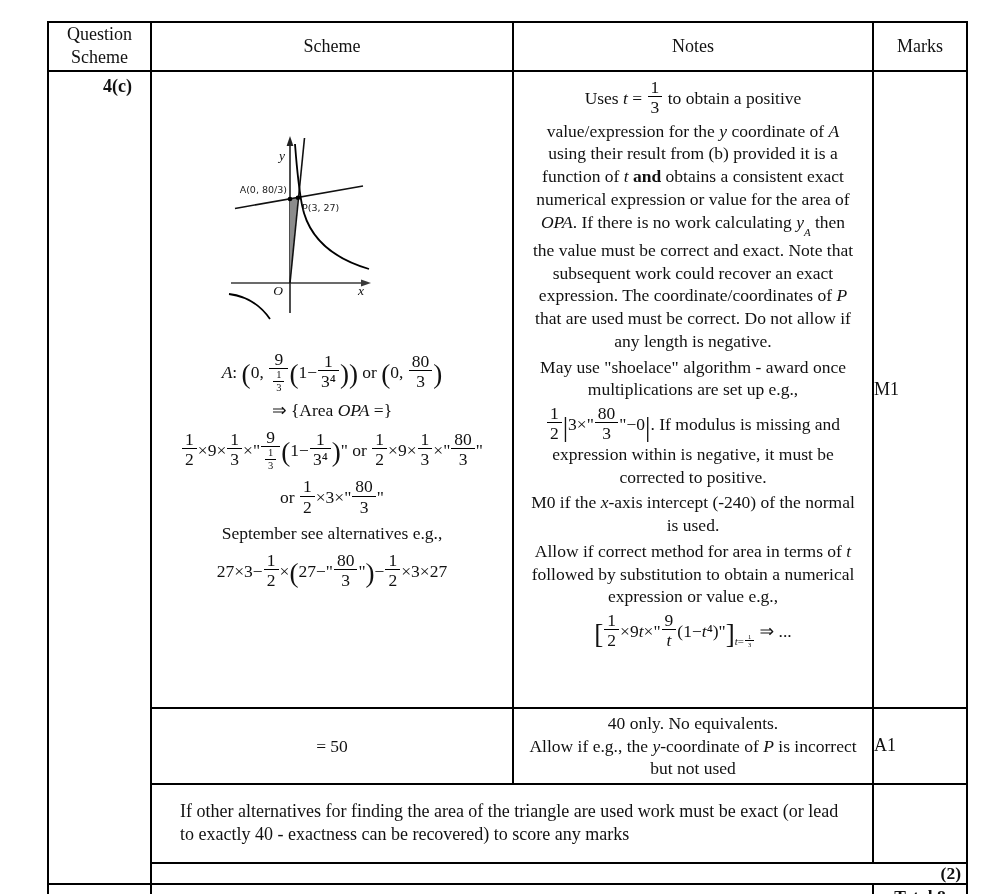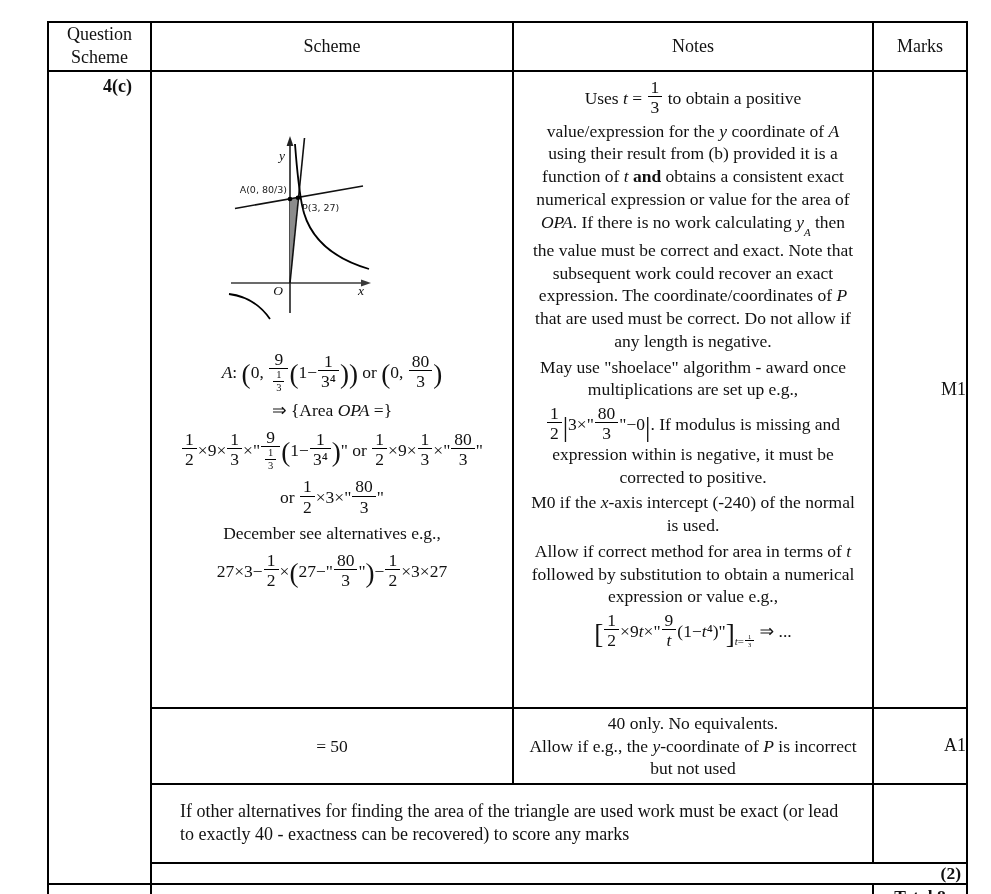--- a/index.html
+++ b/index.html
@@ -4,21 +4,21 @@
 <style>
   html,body{margin:0;padding:0;background:#ffffff;}
   body{width:991px;height:894px;overflow:hidden;color:#111;
        font-family:"Liberation Serif", serif;font-size:17.5px;line-height:1.3;}
   table{border-collapse:collapse;table-layout:fixed;width:919px;margin:21px 0 0 47px;}
   th,td{border:2px solid #000;padding:0;font-weight:normal;vertical-align:top;overflow:hidden;}
   th{vertical-align:middle;text-align:center;height:45px;font-size:18px;}
   .qcell{vertical-align:top;text-align:center;font-weight:bold;padding-top:3px;font-size:18px;padding-left:36px;}
   .scheme-cell{height:631px;text-align:center;padding:2px 3px;}
   .notes-cell{text-align:center;padding:3px 7px;}
-  .marks-cell{vertical-align:middle;text-align:right;font-size:18px;}
+  .marks-cell{vertical-align:middle;text-align:left;font-size:18px;}
   .answer-cell{vertical-align:middle;text-align:center;height:64px;}
   .a1-notes{vertical-align:middle;height:64px;}
   .alt-cell{vertical-align:middle;height:44px;padding:15px 28px;font-size:18px;}
   .subtotal-cell{height:19px;text-align:right;font-weight:bold;padding-right:5px;line-height:19px;}
   .total-row td{height:23px;margin-left:28px;}
   .total-cell{text-align:center;font-weight:bold;vertical-align:middle;line-height:23px;}
   .mline{margin:6px 0;}
   .npar{margin:3px 8px;}
   .graph-svg{display:block;margin:58px auto 6px auto;}
   
@@ -78,21 +78,21 @@
         <text class="glabel" x="66" y="61" text-anchor="end">A(0, 80/3)</text>
         <text class="glabel" x="81" y="79">P(3, 27)</text>
         <text class="gaxis" x="62" y="163" text-anchor="end">O</text>
         <text class="gaxis" x="137" y="163">x</text>
         <text class="gaxis" x="64" y="28" text-anchor="end">y</text>
       </svg>
       <div class="mline"><span class="it">A</span>: <span class="big">(</span>0, <span class="frac"><span class="num">9</span><span class="den"><span class="frac small"><span class="num">1</span><span class="den">3</span></span></span></span><span class="big">(</span>1−<span class="frac"><span class="num">1</span><span class="den">3⁴</span></span><span class="big">)</span><span class="big">)</span> or <span class="big">(</span>0, <span class="frac"><span class="num">80</span><span class="den">3</span></span><span class="big">)</span></div>
       <div class="mline">⇒ {Area <span class="it">OPA</span> =}</div>
       <div class="mline"><span class="frac"><span class="num">1</span><span class="den">2</span></span>×9×<span class="frac"><span class="num">1</span><span class="den">3</span></span>×"<span class="frac"><span class="num">9</span><span class="den"><span class="frac small"><span class="num">1</span><span class="den">3</span></span></span></span><span class="big">(</span>1−<span class="frac"><span class="num">1</span><span class="den">3⁴</span></span><span class="big">)</span>" or <span class="frac"><span class="num">1</span><span class="den">2</span></span>×9×<span class="frac"><span class="num">1</span><span class="den">3</span></span>×"<span class="frac"><span class="num">80</span><span class="den">3</span></span>"</div>
       <div class="mline">or <span class="frac"><span class="num">1</span><span class="den">2</span></span>×3×"<span class="frac"><span class="num">80</span><span class="den">3</span></span>"</div>
-      <div class="mline">December see alternatives e.g.,</div>
+      <div class="mline">September see alternatives e.g.,</div>
       <div class="mline">27×3−<span class="frac"><span class="num">1</span><span class="den">2</span></span>×<span class="big">(</span>27−"<span class="frac"><span class="num">80</span><span class="den">3</span></span>"<span class="big">)</span>−<span class="frac"><span class="num">1</span><span class="den">2</span></span>×3×27</div>
     </td>
     <td class="notes-cell">
       <div class="npar">Uses <span class="it">t</span> = <span class="frac"><span class="num">1</span><span class="den">3</span></span>  to obtain a positive</div>
       <div class="npar">value/expression for the <span class="it">y</span> coordinate of <span class="it">A</span> using their result from (b) provided it is a function of <span class="it">t</span> <span class="bd">and</span> obtains a consistent exact numerical expression or value for the area of <span class="it">OPA</span>. If there is no work calculating <span class="it">y</span><span class="sub"><span class="it">A</span></span> then the value must be correct and exact. Note that subsequent work could recover an exact expression. The coordinate/coordinates of <span class="it">P</span> that are used must be correct. Do not allow if any length is negative.</div>
       <div class="npar">May use "shoelace" algorithm - award once multiplications are set up e.g.,</div>
       <div class="npar"><span class="frac"><span class="num">1</span><span class="den">2</span></span><span class="big">|</span>3×"<span class="frac"><span class="num">80</span><span class="den">3</span></span>"−0<span class="big">|</span>.  If modulus is missing and expression within is negative, it must be corrected to positive.</div>
       <div class="npar">M0 if the <span class="it">x</span>-axis intercept (-240) of the normal is used.</div>
       <div class="npar">Allow if correct method for area in terms of <span class="it">t</span> followed by substitution to obtain a numerical expression or value e.g.,</div>
       <div class="npar"><span class="big">[</span><span class="frac"><span class="num">1</span><span class="den">2</span></span>×9<span class="it">t</span>×"<span class="frac"><span class="num">9</span><span class="den"><span class="it">t</span></span></span>(1−<span class="it">t</span>⁴)"<span class="big">]</span><span class="sub"><span class="it">t</span>=<span class="frac small"><span class="num">1</span><span class="den">3</span></span></span>  ⇒ ...</div>

